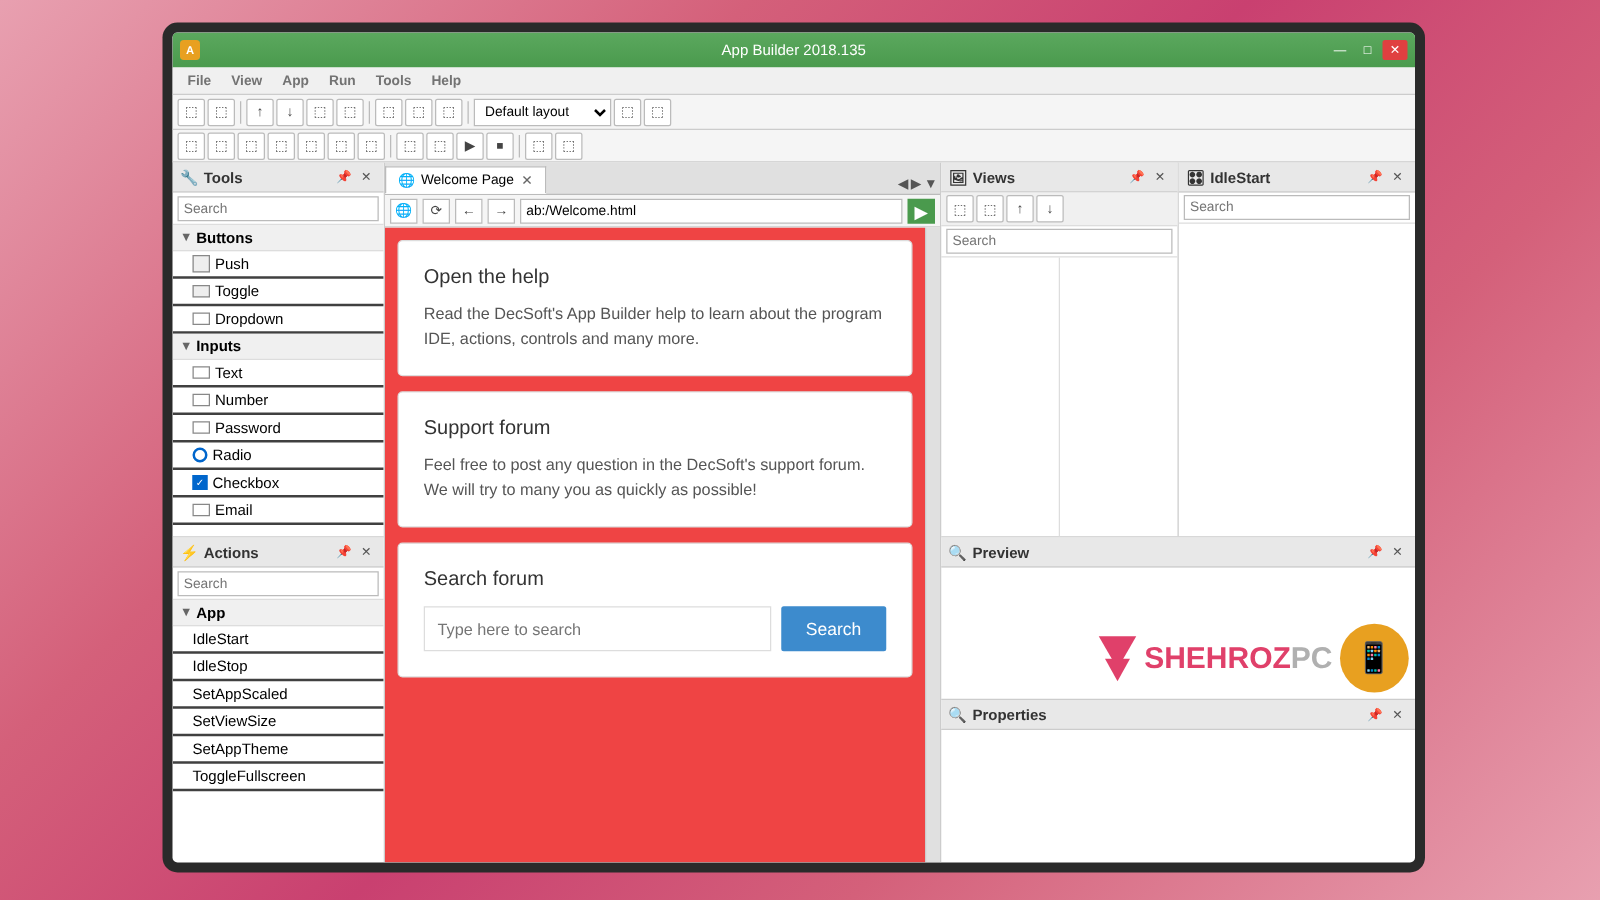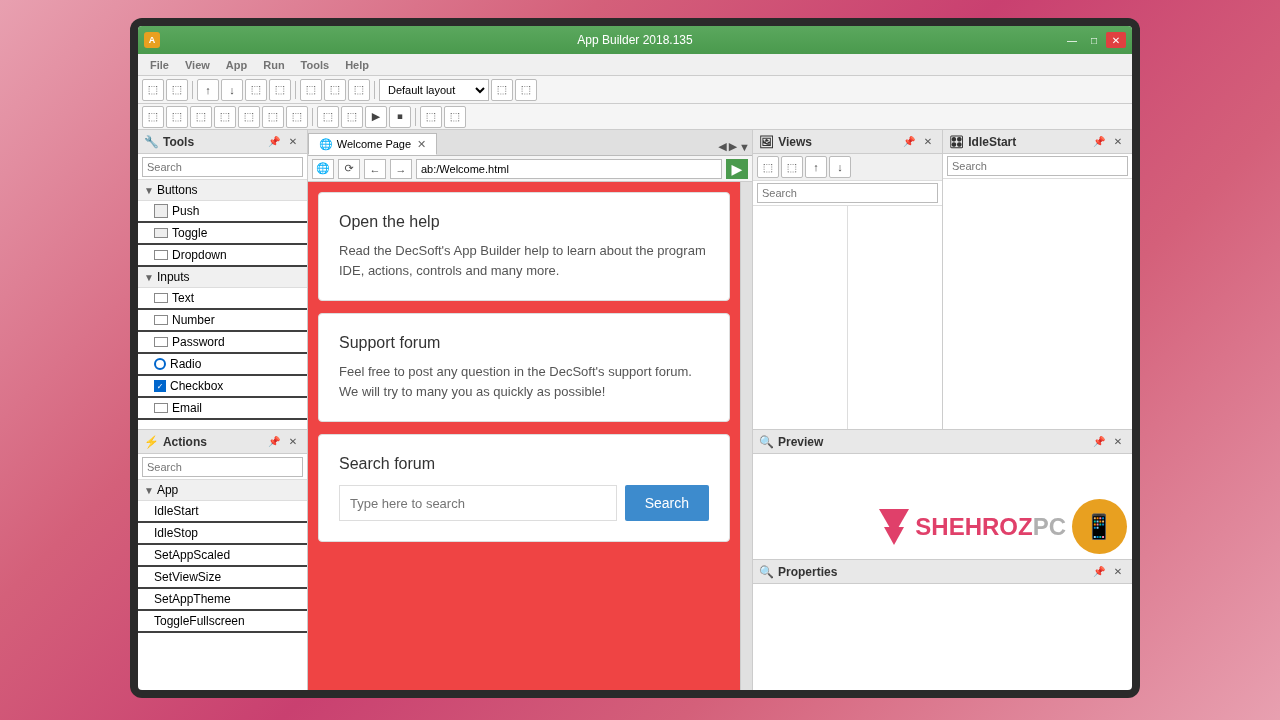--- a/index.html
+++ b/index.html
@@ -185,21 +185,21 @@
     }
     .tree-section {
       display: flex; align-items: center;
       padding: 3px 6px;
       background: #f0f0f0;
       cursor: pointer;
       border-bottom: 1px solid #ddd;
       gap: 3px;
     }
     .tree-section-icon { font-size: 10px; color: #666; }
-    .tree-section-label { font-size: 12px; font-weight: 400; }
+    .tree-section-label { font-size: 12px; font-weight: 700; }
     .tree-item {
       display: flex; align-items: center;
       padding: 3px 16px;
       cursor: pointer;
       border-bottom: 2px solid #404040;
       gap: 4px;
     }
     .item-icon { width: 16px; height: 16px; flex-shrink: 0; }
     .btn-icon { 
       width: 14px; height: 14px; border: 1px solid #888; 

